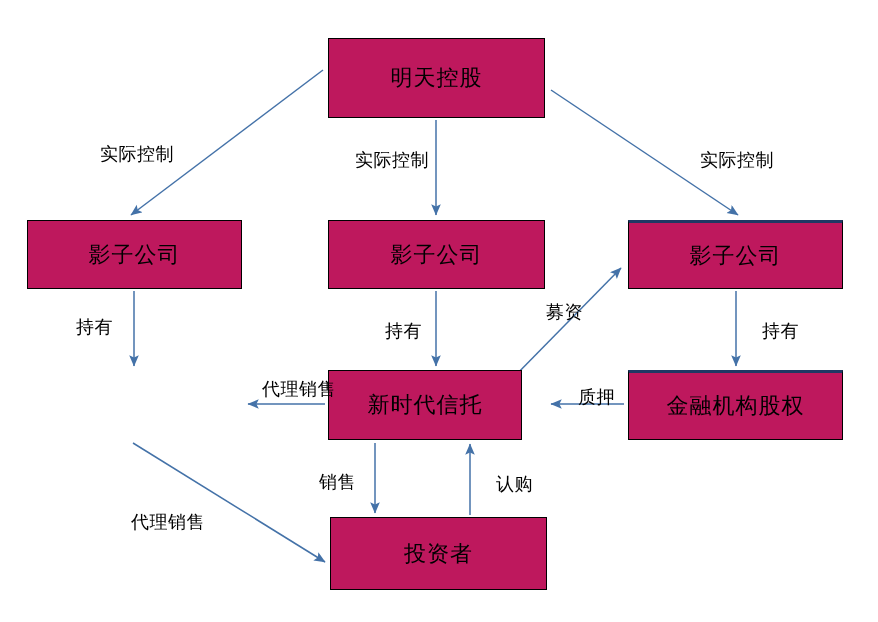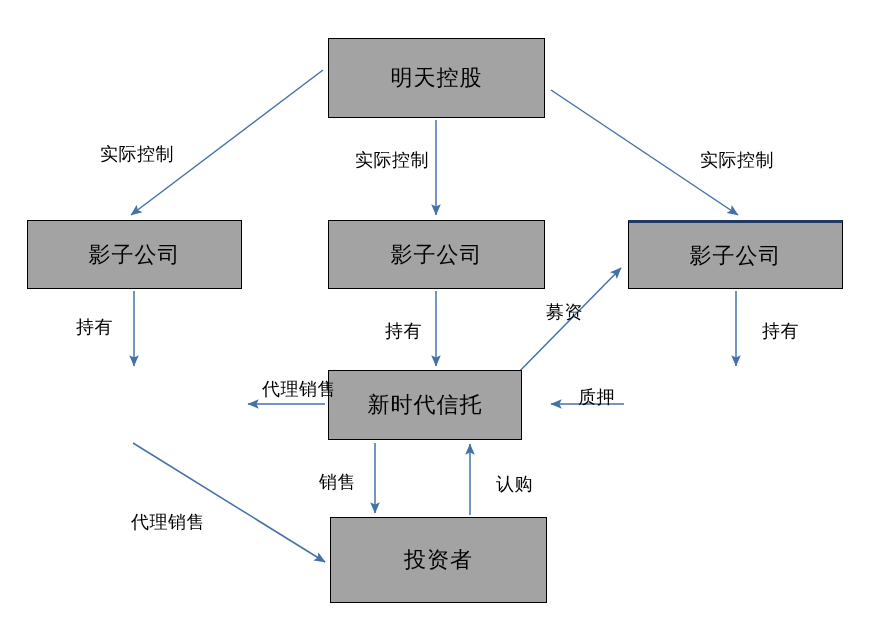--- a/index.html
+++ b/index.html
@@ -22,21 +22,21 @@
     left: 0;
     top: 0;
     width: 878px;
     height: 622px;
     pointer-events: none;
   }
   .node {
     position: absolute;
     box-sizing: border-box;
     border: 1.4px solid #000000;
-    background: #a3a3a3;
+    background: #be185d;
     display: flex;
     align-items: center;
     justify-content: center;
     color: #000000;
     font-size: 22px;
     line-height: 1;
     letter-spacing: 1px;
     white-space: nowrap;
   }
   .node.topbar {
@@ -108,22 +108,25 @@
 
   <div class="node topbar" style="left:628px; top:220px; width:215px; height:69px;">
     <span class="node-label">影子公司</span>
   </div>
 
 
   <div class="node" style="left:328px; top:370px; width:194px; height:70px;">
     <span class="node-label">新时代信托</span>
   </div>
 
+  <div class="node topbar" style="left:628px; top:370px; width:215px; height:70px;">
+    <span class="node-label">金融机构股权</span>
+  </div>
 
-  <div class="node" style="left:330px; top:517px; width:217px; height:86px;">
+  <div class="node" style="left:330px; top:517px; width:217px; height:73px;">
     <span class="node-label">投资者</span>
   </div>
 
   <div class="edge-label" style="left:100px; top:145px;">实际控制</div>
   <div class="edge-label" style="left:355px; top:151px;">实际控制</div>
   <div class="edge-label" style="left:700px; top:151px;">实际控制</div>
   <div class="edge-label" style="left:76px; top:318px;">持有</div>
   <div class="edge-label" style="left:385px; top:322px;">持有</div>
   <div class="edge-label" style="left:762px; top:322px;">持有</div>
   <div class="edge-label" style="left:262px; top:380px;">代理销售</div>

